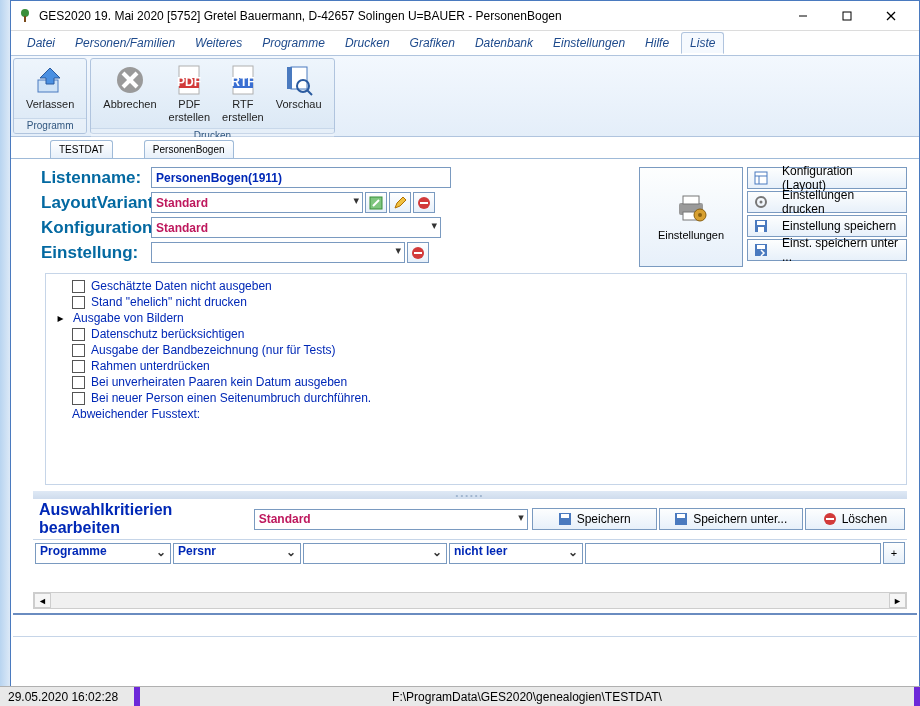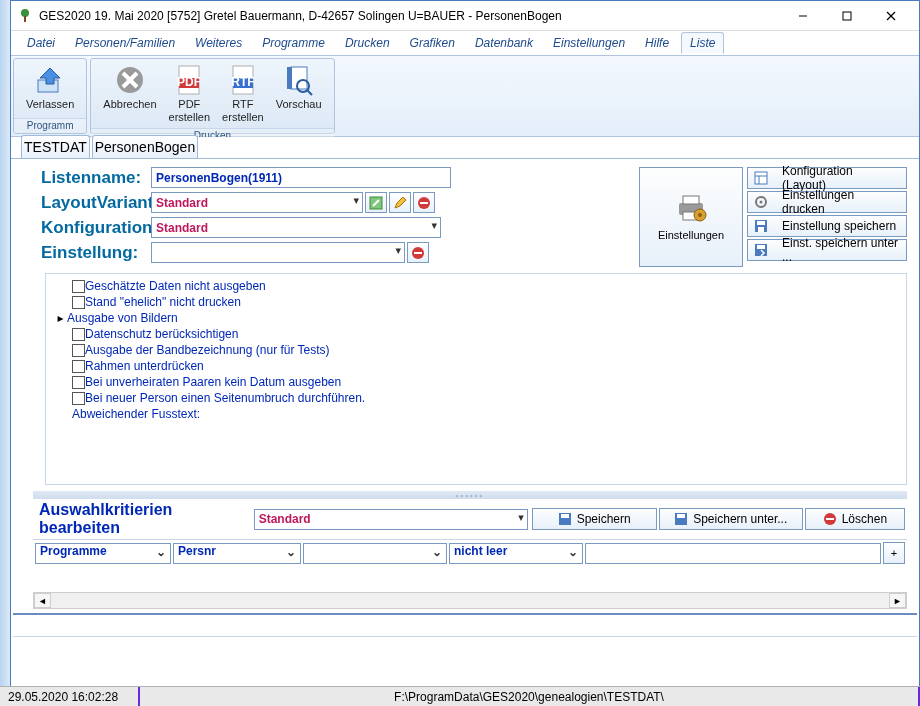--- a/index.html
+++ b/index.html
@@ -19,61 +19,61 @@
 
 .ribbon { height: 82px; background: linear-gradient(#f3f8fe,#e4eef9); border-top: 1px solid #b0c4de; border-bottom: 1px solid #b0c4de; display: flex; padding: 2px; }
 .ribbon-group { border: 1px solid #b0c4de; border-radius: 3px; margin-right: 3px; background: linear-gradient(#eef5fc,#dbe8f5); display: flex; flex-direction: column; }
 .ribbon-group-items { display: flex; padding: 3px 6px; flex: 1; }
 .ribbon-btn { display: flex; flex-direction: column; align-items: center; justify-content: flex-start; padding: 2px 6px; min-width: 48px; cursor: default; }
 .ribbon-btn .icon { width: 32px; height: 32px; margin-bottom: 2px; display:flex; align-items:center; justify-content:center; }
 .ribbon-btn .lbl { font-size: 11px; text-align: center; line-height: 1.15; color: #1e1e1e; }
 .ribbon-group-caption { text-align: center; font-size: 10px; color: #30567f; padding: 1px 0 2px; background: rgba(255,255,255,0.3); border-top: 1px solid #c8d8ea; }
 
 .tabstrip { height: 22px; display: flex; align-items: flex-end; padding-left: 10px; background: #fff; border-bottom: 1px solid #9fbad8; }
-.tabstrip .tab { padding: 3px 2px; font-size: 14px; color: #000; border: 1px solid #9fbad8; border-bottom: none; background: linear-gradient(#fff,#e7f0fa); margin-right: 2px; border-radius: 3px 3px 0 0; cursor: default; }
+.tabstrip .tab { padding: 3px 8px; font-size: 10px; color: #000; border: 1px solid #9fbad8; border-bottom: none; background: linear-gradient(#fff,#e7f0fa); margin-right: 2px; border-radius: 3px 3px 0 0; cursor: default; margin-left: 29px; }
 
 .form-area { padding: 8px 12px 4px 30px; display: flex; gap: 10px; }
 .form-left { flex: 1; }
 .form-row { display: flex; align-items: center; margin-bottom: 4px; }
 .form-row .label { width: 110px; color: #0369a1; font-weight: bold; font-size: 17px; }
 .txt-input { height: 21px; border: 1px solid #7a9ac0; padding: 0 4px; color: #0028b6; font-weight: bold; font-size: 12px; background: #fff; }
 .combo { height: 21px; border: 1px solid #7a9ac0; padding: 0 18px 0 4px; color: #be185d; font-weight: bold; font-size: 12px; background: #fff; position: relative; appearance: none; }
 .combo-wrap { position: relative; display: inline-block; }
 .combo-wrap::after { content: "▾"; position: absolute; right: 4px; top: 2px; color: #333; font-size: 11px; pointer-events: none; }
 .iconbtn { width: 22px; height: 21px; border: 1px solid #7a9ac0; background: linear-gradient(#fff,#e7f0fa); display: inline-flex; align-items: center; justify-content: center; margin-left: 2px; cursor: default; }
 
 .settings-panel { display: flex; align-items: stretch; gap: 4px; }
 .settings-big { width: 104px; border: 1px solid #7a9ac0; background: linear-gradient(#fdfefe,#e7f0fa); display: flex; flex-direction: column; align-items: center; justify-content: center; gap: 6px; cursor: default; }
 .settings-big .lbl { font-size: 11px; color: #000; }
 .btn-col { display: flex; flex-direction: column; gap: 2px; }
 .settings-sm { width: 160px; height: 22px; border: 1px solid #7a9ac0; background: linear-gradient(#fdfefe,#e7f0fa); display: flex; align-items: center; padding: 0 6px; gap: 14px; font-size: 11px; color: #000; cursor: default; }
 
 .options-area { margin: 2px 12px 6px 34px; border: 1px solid #c6d5e8; background: #fff; height: 212px; padding: 4px 8px; overflow: hidden; }
-.opt-row { display: flex; align-items: center; color: #0028b6; font-size: 14px; padding: 1px 0; }
+.opt-row { display: flex; align-items: center; gap: 6px; color: #0028b6; font-size: 14px; padding: 1px 0; }
 .opt-row .cb { width: 13px; height: 13px; border: 1px solid #555; background: #fff; flex-shrink: 0; }
 .opt-row .arrow { width: 13px; display: inline-flex; justify-content: center; color: #000; }
 .opt-row.indent { padding-left: 18px; }
 
 .splitter { height: 8px; background: linear-gradient(#dfe9f5,#cfdced); margin: 0 12px 0 22px; display: flex; align-items: center; justify-content: center; color: #9db3cd; letter-spacing: 2px; font-size: 8px; }
 
 .criteria-area { margin: 0 12px 0 22px; border: 0px solid #7a9ac0; padding: 0 0 2px 0; }
 .criteria-top { display: flex; align-items: center; gap: 2px; padding: 2px; border-bottom: 1px solid #c6d5e8; }
 .criteria-top .lbl { color: #0028b6; font-weight: bold; font-size: 16px; padding: 0 4px; }
 .btn { height: 22px; border: 1px solid #7a9ac0; background: linear-gradient(#fdfefe,#e7f0fa); display: inline-flex; align-items: center; justify-content: center; gap: 5px; padding: 0 10px; font-size: 11px; color: #000; cursor: default; }
 .criteria-row { display: flex; align-items: center; gap: 2px; padding: 2px; }
 .dd { height: 21px; border: 1px solid #7a9ac0; background: #fff; position: relative; padding: 0 18px 0 4px; color: #0028b6; font-weight: bold; font-size: 12px; }
 .dd::after { content: "⌄"; position: absolute; right: 4px; top: 1px; color: #333; font-size: 12px; }
 
 .hscroll { height: 17px; margin: 24px 12px 4px 22px; background: #f0f0f0; border: 1px solid #cdcdcd; position: relative; }
 .hscroll .arrow-btn { width: 17px; height: 15px; background: #f6f6f6; border: 1px solid #cdcdcd; position: absolute; top: 0; display: flex; align-items: center; justify-content: center; font-size: 9px; }
 
 .divider-bar { height: 24px; margin: 0 2px; border-top: 2px solid #6a8cc0; border-bottom: 1px solid #c6d5e8; background: #fff; }
 
 .statusbar { height: 20px; background: #e9e9e9; border-top: 1px solid #b0b0b0; display: flex; align-items: center; font-size: 11px; color: #000; position: absolute; left: 0; right: 0; bottom: 0; }
-.statusbar .cell { padding: 0 8px; border-right: 2px solid #6d28d9; height: 100%; display: flex; align-items: center; }
+.statusbar .cell { padding: 0 8px; border-right: 6px solid #6d28d9; height: 100%; display: flex; align-items: center; }
 .statusbar .grow { flex: 1; justify-content: center; }
 
 
 svg { display: block; }
 </style>
 </head>
 <body>
 
 <div class="left-strip"></div>
 

